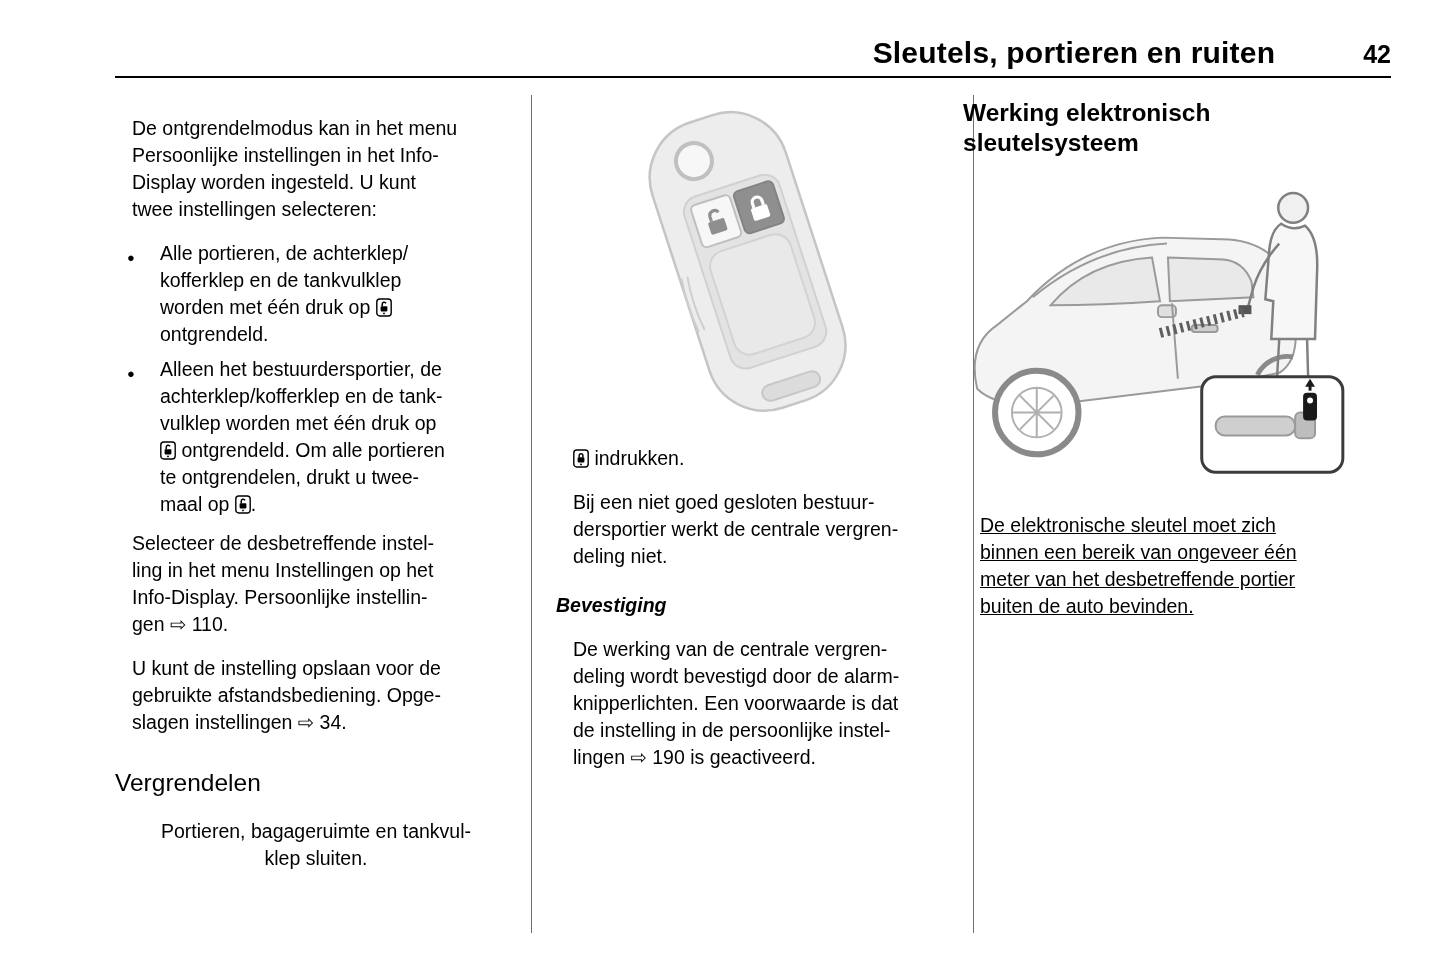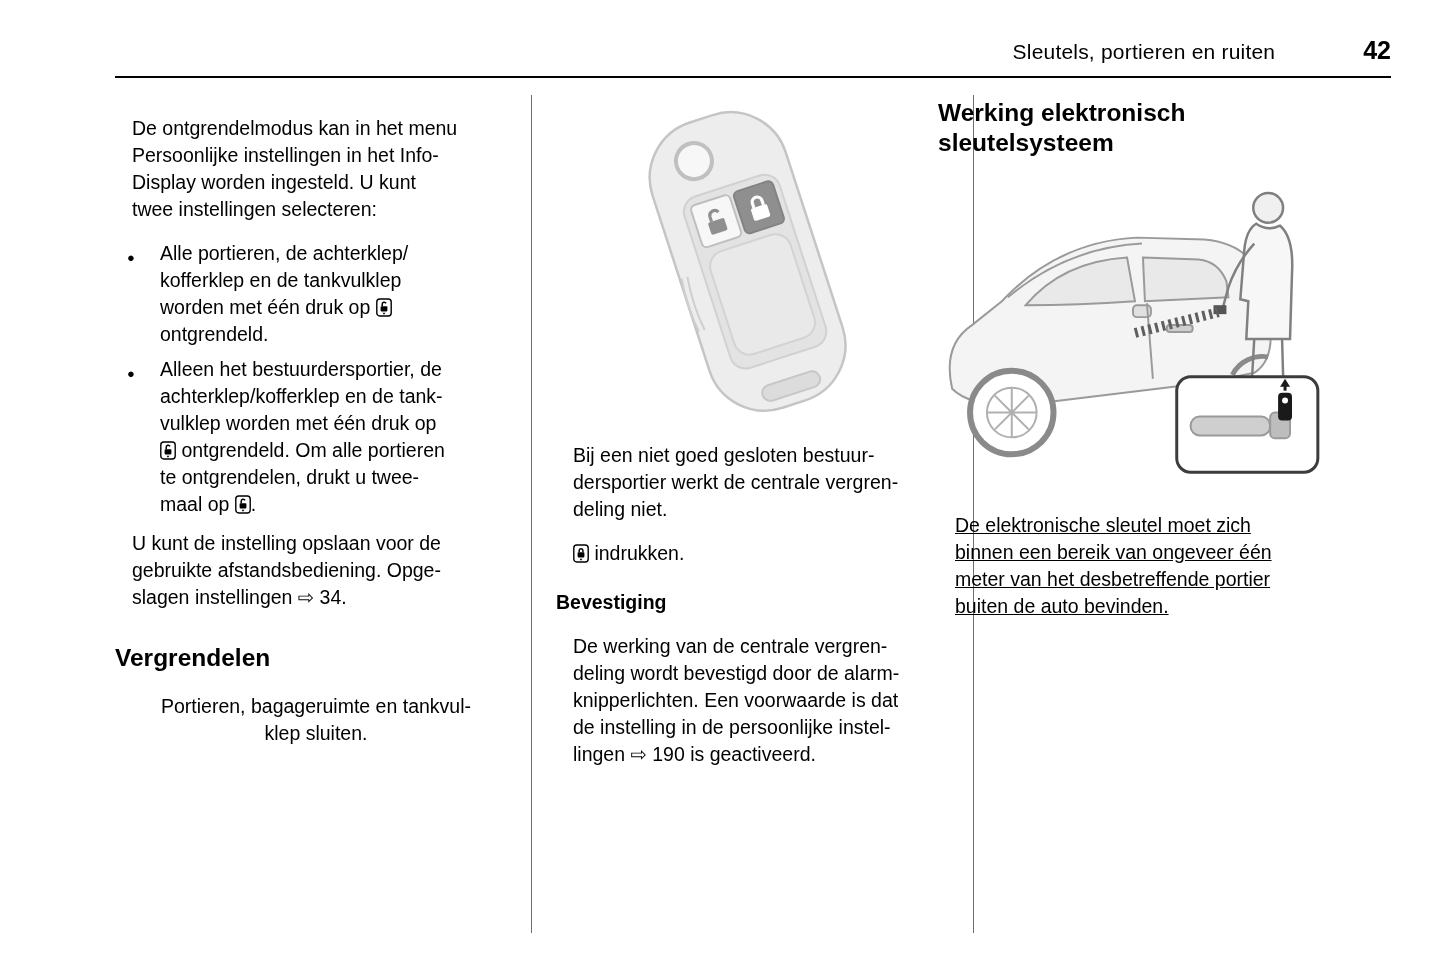--- a/index.html
+++ b/index.html
@@ -1,44 +1,44 @@
 <!DOCTYPE html>
 <html><head>
 <meta charset="utf-8">
 <style>
   html,body{margin:0;padding:0;background:#ffffff;}
   .page{position:relative;width:1445px;height:965px;background:#ffffff;overflow:hidden;
         font-family:"Liberation Sans",sans-serif;color:#000;}
   .header{position:absolute;left:115px;top:36px;width:1276px;display:flex;
           justify-content:flex-end;align-items:baseline;}
-  .h-title{font-size:21px;font-weight:normal;letter-spacing:0.2px;}
+  .h-title{font-size:30px;font-weight:bold;letter-spacing:0.2px;}
   .h-page{font-size:25px;font-weight:bold;margin-left:88px;}
   .rule{position:absolute;left:115px;top:76px;width:1276px;height:2px;background:#000;}
   .vdiv{position:absolute;top:95px;height:838px;width:1px;background:#6e6e6e;}
   .vdiv1{left:531px;}
   .vdiv2{left:973px;}
   .col{position:absolute;top:98px;}
   .col1{left:115px;width:402px;}
   .col2{left:556px;width:404px;}
-  .col3{left:938px;width:395px;}
+  .col3{left:963px;width:395px;}
   .body{font-size:19.5px;line-height:27px;margin:17px;white-space:pre-line;}
   .mt12{margin-top:12px;}
   .mt14{margin-top:14px;}
   .mt16{margin-top:16px;text-decoration:underline;}
   .mt20{margin-top:20px;text-align:center;}
   .bullets{margin-top:16px;}
   .bullet{position:relative;padding-left:45px;margin-bottom:8px;}
   .dot{position:absolute;left:12px;top:4px;font-size:13px;line-height:27px;}
   .btxt{white-space:pre-line;font-size:19.5px;line-height:27px;display:block;}
   .kicon{display:inline-block;width:16px;height:19px;vertical-align:-3px;}
   .kicon svg{display:block;}
   .h2{font-size:24.5px;line-height:30px;margin:0;white-space:pre-line;}
-  .h2-light{font-weight:bold;margin-top:32px;}
+  .h2-light{font-weight:normal;margin-top:32px;}
   .h2-bold{font-weight:bold;}
-  .h3{font-size:19.5px;line-height:27px;font-weight:bold;margin:22px 0 8px 0;}
+  .h3{font-size:19.5px;line-height:27px;font-weight:bold;margin:22px 0 8px 0;font-style:italic;}
   figure{margin:0;padding:0;}
   .fig-key{height:330px;margin-bottom:8px;}
   .fig-car{margin-top:20px;height:318px;}
 </style>
 </head>
 <body>
 
 <div class="page">
 
   <div class="header">
@@ -80,20 +80,24 @@
 te ontgrendelen, drukt u twee-
 maal op </span><span class="kicon"><svg viewBox="0 0 16 19" width="16" height="19">
                 <rect x="0.8" y="1" width="14.4" height="17" rx="3" fill="none" stroke="#000" stroke-width="1.4"></rect>
                 <rect x="4.6" y="8.2" width="6.8" height="5.2" rx="0.8" fill="#000"></rect>
                 <path d="M6.2 8.2 V6.4 A2 2 0 0 1 10 5.4" fill="none" stroke="#000" stroke-width="1.5"></path>
                 <path d="M6.6 14.8 h2.8 l-1.4 2 z" fill="#000"></path>
               </svg></span><span>.</span></span>
       </div>
     </div>
 
+    <p class="body mt12">Selecteer de desbetreffende instel-
+ling in het menu Instellingen op het
+Info-Display. Persoonlijke instellin-
+gen ⇨ 110.</p>
     <p class="body mt12">U kunt de instelling opslaan voor de
 gebruikte afstandsbediening. Opge-
 slagen instellingen ⇨ 34.</p>
     <h2 class="h2 h2-light">Vergrendelen</h2>
     <p class="body mt20">Portieren, bagageruimte en tankvul-
 klep sluiten.</p>
   </section>
 
   <div class="vdiv vdiv1"></div>
 
@@ -110,30 +114,30 @@
           <rect x="199" y="94" width="41" height="44" rx="5" fill="#8f8f8f" stroke="#838383" stroke-width="2"></rect>
           <rect x="211" y="115" width="17" height="13" rx="2" fill="#ffffff"></rect>
           <path d="M214.5 115 V110.5 A5 5 0 0 1 224.5 110.5 V115" fill="none" stroke="#ffffff" stroke-width="3.2"></path>
           <rect x="154" y="146" width="84" height="108" rx="16" fill="#e9e9e9" stroke="#d3d3d3" stroke-width="2"></rect>
           <rect x="165" y="288" width="60" height="16" rx="8" fill="#dcdcdc" stroke="#c7c7c7" stroke-width="2"></rect>
           <path d="M124 160 q-4 28 0 56 M130 160 q-4 28 0 56" stroke="#cfcfcf" stroke-width="2" fill="none"></path>
         </g>
       </svg>
     </figure>
 
-    <p class="body mt14">Bij een niet goed gesloten bestuur-
-dersportier werkt de centrale vergren-
-deling niet.</p>
-
     <p class="body"><span class="kicon"><svg viewBox="0 0 16 19" width="16" height="19">
             <rect x="0.8" y="1" width="14.4" height="17" rx="3" fill="none" stroke="#000" stroke-width="1.4"></rect>
             <rect x="4.6" y="8.2" width="6.8" height="5.2" rx="0.8" fill="#000"></rect>
             <path d="M6.2 8.2 V6.2 A1.9 1.9 0 0 1 9.9 6.2 V8.2" fill="none" stroke="#000" stroke-width="1.5"></path>
             <path d="M6.6 14.8 h2.8 l-1.4 2 z" fill="#000"></path>
           </svg></span><span> indrukken.</span></p>
+
+    <p class="body mt14">Bij een niet goed gesloten bestuur-
+dersportier werkt de centrale vergren-
+deling niet.</p>
     <h3 class="h3">Bevestiging</h3>
     <p class="body">De werking van de centrale vergren-
 deling wordt bevestigd door de alarm-
 knipperlichten. Een voorwaarde is dat
 de instelling in de persoonlijke instel-
 lingen ⇨ 190 is geactiveerd.</p>
   </section>
 
   <div class="vdiv vdiv2"></div>
 

